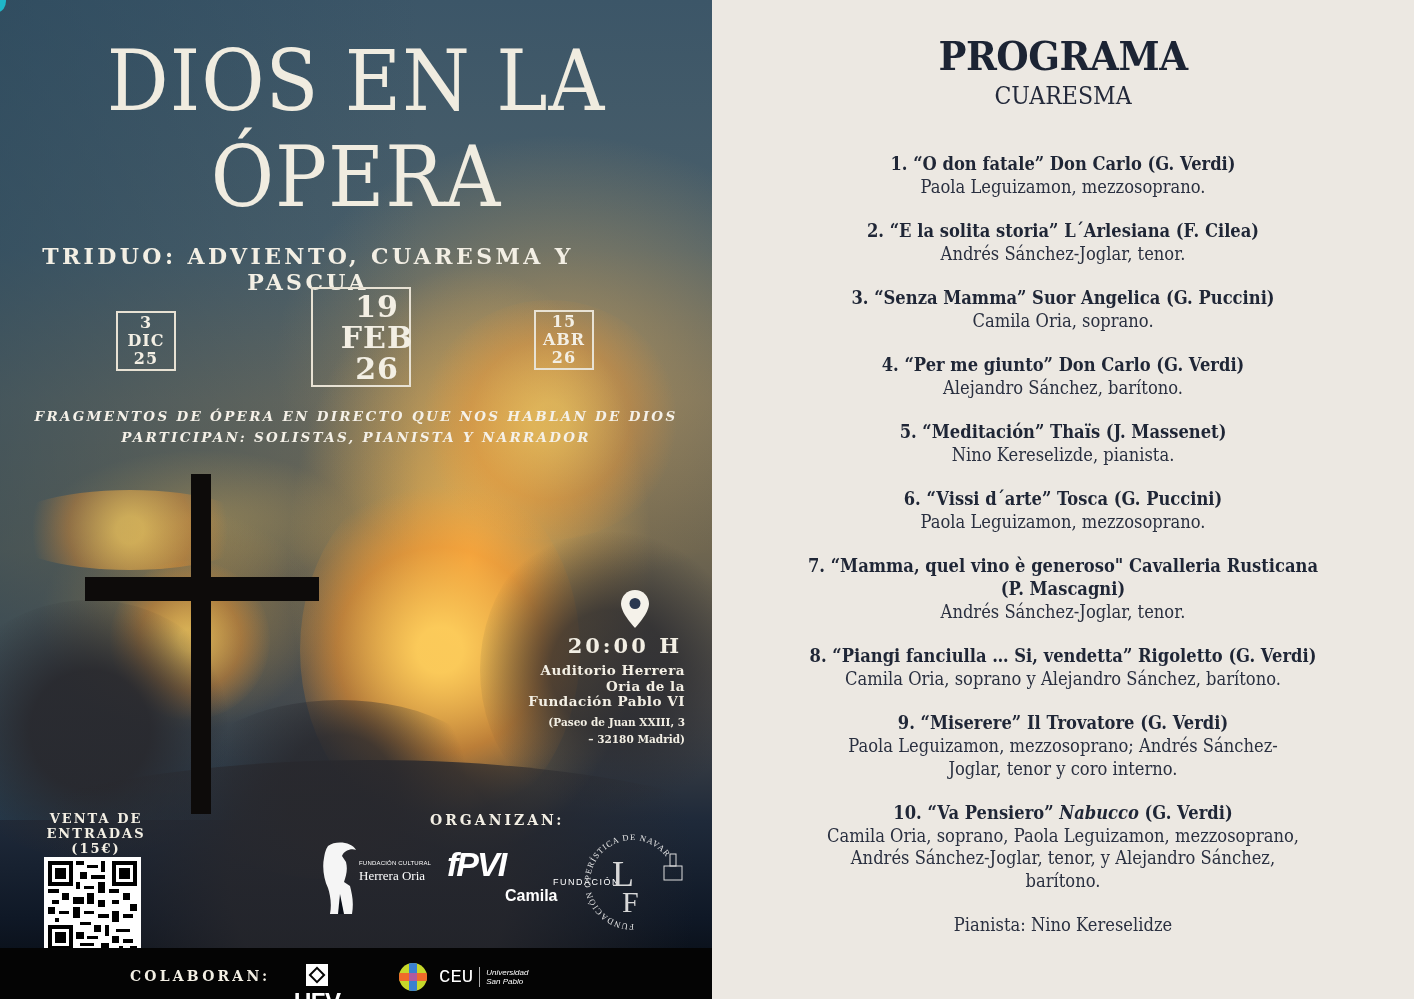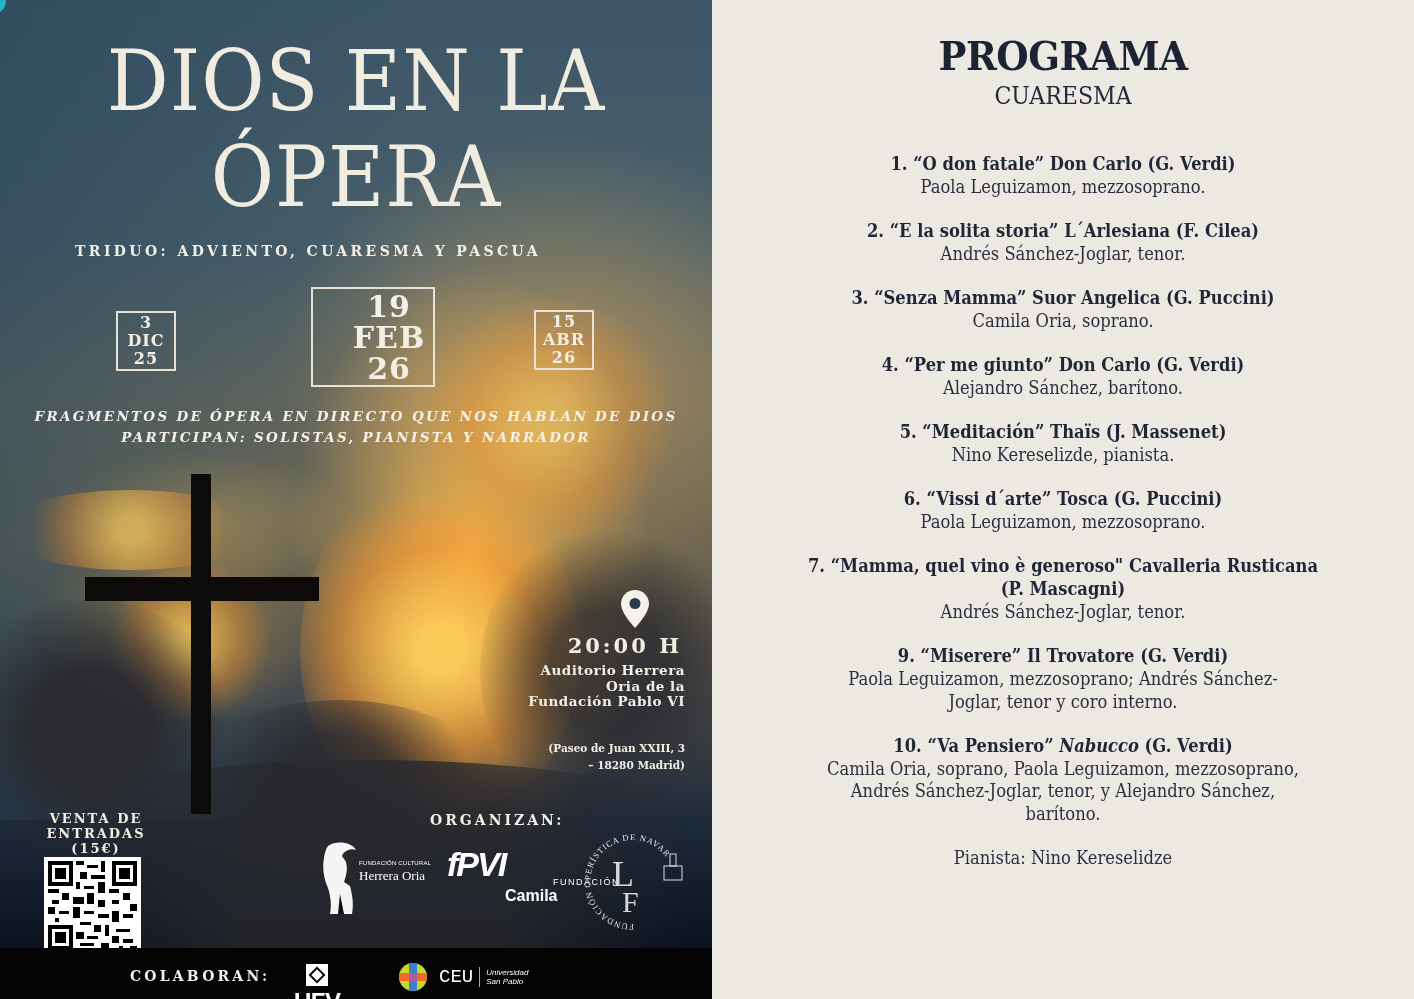--- a/index.html
+++ b/index.html
@@ -35,30 +35,30 @@
   .title {
     position: absolute; left: 0; width: 712px; text-align: center;
     color: #f0ece0; font-family: "DejaVu Serif", serif; font-weight: normal;
     letter-spacing: 1px; transform: scaleX(0.92);
   }
   .title.l1 { top: 36px; font-size: 84px; line-height: 90px; }
   .title.l2 { top: 132px; font-size: 84px; line-height: 90px; }
   .subtitle {
     position: absolute; left: 0; width: 616px; top: 243px; text-align: center;
     color: #f3efe4; font-family: "DejaVu Serif", serif; font-weight: bold;
-    font-size: 14px; letter-spacing: 3.4px;
+    font-size: 22px; letter-spacing: 3.4px;
   }
   .date-box {
     position: absolute; border: 2px solid #e8e2d4; color: #f3efe4;
     font-family: "DejaVu Serif", serif; font-weight: bold; text-align: center;
     display: flex; flex-direction: column; justify-content: center; align-items: center;
   }
   .date-box span { display: block; letter-spacing: 1px; }
   .date-small { width: 60px; height: 60px; font-size: 16px; line-height: 18px; }
-  .date-big { left: 311px; top: 287px; width: 124px; height: 100px; font-size: 30px; line-height: 31px; letter-spacing: 2px; padding-left: 32px; }
+  .date-big { left: 311px; top: 287px; width: 100px; height: 100px; font-size: 30px; line-height: 31px; letter-spacing: 2px; padding-left: 32px; }
   .d1 { left: 116px; top: 311px; }
   .d3 { left: 534px; top: 310px; }
   .tagline {
     position: absolute; left: 0; width: 712px; text-align: center; color: #f5f1e8;
     font-family: "DejaVu Serif", serif; font-weight: bold; font-style: italic;
     font-size: 13.5px; letter-spacing: 2.3px; line-height: 21px;
   }
   .tagline.t1 { top: 406px; }
   .tagline.t2 { top: 427px; }
 
@@ -71,21 +71,21 @@
   .time {
     position: absolute; right: 30px; top: 633px; color: #f3efe4; font-family: "DejaVu Serif", serif;
     font-weight: bold; font-size: 21px; letter-spacing: 3px; text-align: right;
   }
   .venue {
     position: absolute; right: 27px; top: 663px; width: 200px; color: #f3efe4; text-align: right;
     font-family: "DejaVu Serif", serif; font-weight: bold; font-size: 13.5px; line-height: 15.5px; letter-spacing: 0.5px;
   }
   .address {
     position: absolute; right: 27px; top: 714px; width: 200px; color: #f3efe4; text-align: right;
-    font-family: "DejaVu Serif", serif; font-weight: bold; font-size: 10.5px; line-height: 17px; margin-top: 26px;
+    font-family: "DejaVu Serif", serif; font-weight: bold; font-size: 10.5px; line-height: 17px;
   }
 
   
   .tickets-label {
     position: absolute; left: 20px; top: 811px; width: 152px; text-align: center; color: #f3efe4;
     font-family: "DejaVu Serif", serif; font-weight: bold; font-size: 13px; line-height: 15px; letter-spacing: 2px;
   }
   .qr {
     position: absolute; left: 44px; top: 857px; width: 97px; height: 97px; background: #fff; padding: 4px;
   }
@@ -208,21 +208,21 @@
     <circle cx="14" cy="13.5" r="5.5" fill="#2a3850"></circle>
   </svg>
   <div class="time">20:00 H</div>
   <div class="venue">
     <div>Auditorio Herrera</div>
     <div>Oria de la</div>
     <div>Fundación Pablo VI</div>
   </div>
   <div class="address">
     <div>(Paseo de Juan XXIII, 3</div>
-    <div>– 18280 Madrid)</div>
+    <div>– 32180 Madrid)</div>
   </div>
 
   <div class="tickets-label">
     <div>VENTA DE</div>
     <div>ENTRADAS (15€)</div>
   </div>
   <div class="qr">
     <svg viewBox="0 0 25 25" shape-rendering="crispEdges">
       <rect width="25" height="25" fill="#fff"></rect>
       <g fill="#000">
@@ -353,20 +353,24 @@
     </div>
     <div class="item">
       <div class="work">6. “Vissi d´arte” Tosca (G. Puccini)</div>
       <div class="perf">Paola Leguizamon, mezzosoprano.</div>
     </div>
     <div class="item wide">
       <div class="work" style="white-space:nowrap;margin-left:-40px;margin-right:-40px;">7. “Mamma, quel vino è generoso" Cavalleria Rusticana</div>
       <div class="work">(P. Mascagni)</div>
       <div class="perf">Andrés Sánchez-Joglar, tenor.</div>
     </div>
+    <div class="item wide">
+      <div class="work" style="white-space:nowrap;margin-left:-40px;margin-right:-40px;">8.  “Piangi fanciulla … Si, vendetta” Rigoletto (G. Verdi)</div>
+      <div class="perf" style="white-space:nowrap;margin-left:-40px;margin-right:-40px;">Camila Oria, soprano y Alejandro Sánchez, barítono.</div>
+    </div>
     <div class="item">
       <div class="work">9.  “Miserere” Il Trovatore (G. Verdi)</div>
       <div class="perf" style="white-space:nowrap;margin-left:-40px;margin-right:-40px;">Paola Leguizamon, mezzosoprano; Andrés Sánchez-</div>
       <div class="perf">Joglar, tenor y coro interno.</div>
     </div>
     <div class="item">
       <div class="work">
         <span>10. “Va Pensiero” </span><em>Nabucco</em><span> (G. Verdi)</span>
       </div>
       <div class="perf" style="white-space:nowrap;margin-left:-60px;margin-right:-60px;">Camila Oria, soprano, Paola Leguizamon, mezzosoprano,</div>

